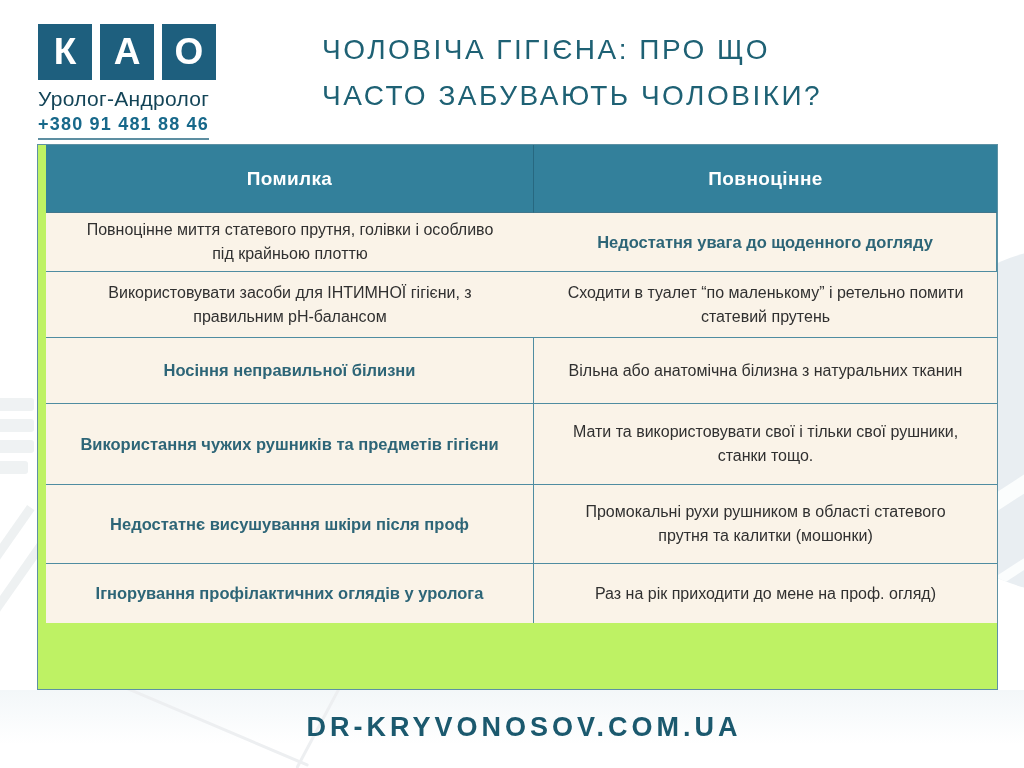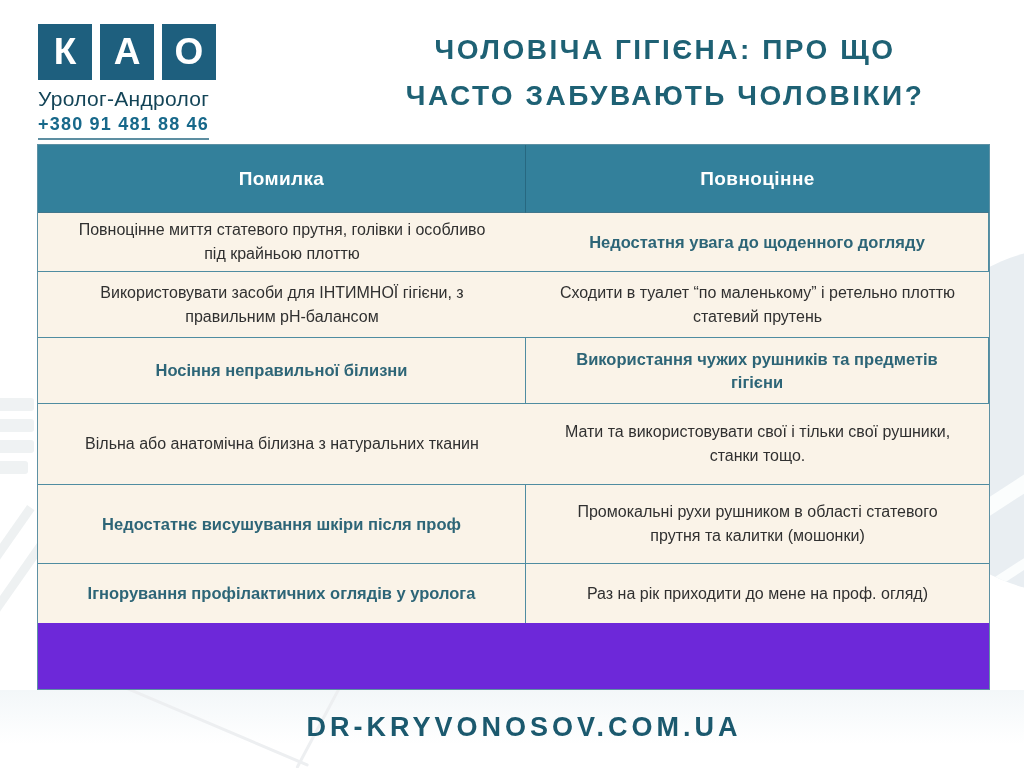--- a/index.html
+++ b/index.html
@@ -50,31 +50,32 @@
   }
   .brand-phone{
     display:inline-block;margin-top:3px;font-size:18px;font-weight:700;
     color:#17688a;letter-spacing:1.2px;
     border-bottom:2px solid #5d8ea1;padding-bottom:3px;
     text-decoration:none;
   }
   
   .title{
     position:absolute;left:322px;top:27px;width:686px;z-index:2;
-    text-align:center;color:#1e6174;font-weight:700;font-size:28px;
+    text-align:left;color:#1e6174;font-weight:400;font-size:28px;
     letter-spacing:2.5px;line-height:46px;
   }
   
   .table{
     position:absolute;left:37px;top:144px;z-index:1;
     display:grid;
     grid-template-columns:488px 463px;
     grid-template-rows:68px 59px 66px 66px 81px 79px 59px 66px;
     border:1px solid #5d91a4;
-    background:#6d28d9;
+    background:#bef264;
+    padding-left:8px;
   }
   .cell{
     display:flex;align-items:center;justify-content:center;
     text-align:center;padding:4px 28px;box-sizing:border-box;
   }
   .th{
     background:#33809b;color:#ffffff;font-weight:700;font-size:19px;
     letter-spacing:.4px;border-bottom:1px solid #41768c;
   }
   .th.m{border-right:1px solid rgba(18,60,76,.35);}
@@ -124,24 +125,24 @@
   <div>ЧАСТО ЗАБУВАЮТЬ ЧОЛОВІКИ?</div>
 </div>
 
 <div class="table">
   <div class="cell th m">Помилка</div>
   <div class="cell th s">Повноцінне</div>
 
 <div class="cell td s">Повноцінне миття статевого прутня, голівки і особливо під крайньою плоттю</div>
     <div class="cell td m">Недостатня увага до щоденного догляду</div>
     <div class="cell td s">Використовувати засоби для ІНТИМНОЇ гігієни, з правильним pH-балансом</div>
-    <div class="cell td s">Сходити в туалет “по маленькому” і ретельно плоттю статевий прутень</div>
+    <div class="cell td s">Сходити в туалет “по маленькому” і ретельно помити статевий прутень</div>
     <div class="cell td m">Носіння неправильної білизни</div>
+    <div class="cell td s">Вільна або анатомічна білизна з натуральних тканин</div>
     <div class="cell td m">Використання чужих рушників та предметів гігієни</div>
-    <div class="cell td s">Вільна або анатомічна білизна з натуральних тканин</div>
     <div class="cell td s">Мати та використовувати свої і тільки свої рушники, станки тощо.</div>
     <div class="cell td m">Недостатнє висушування шкіри після проф</div>
     <div class="cell td s">Промокальні рухи рушником в області статевого прутня та калитки (мошонки)</div>
     <div class="cell td m">Ігнорування профілактичних оглядів у уролога</div>
     <div class="cell td s">Раз на рік приходити до мене на проф. огляд)</div>
   </div>
 
 <div class="footer">DR-KRYVONOSOV.COM.UA</div>
 
 </body></html>

